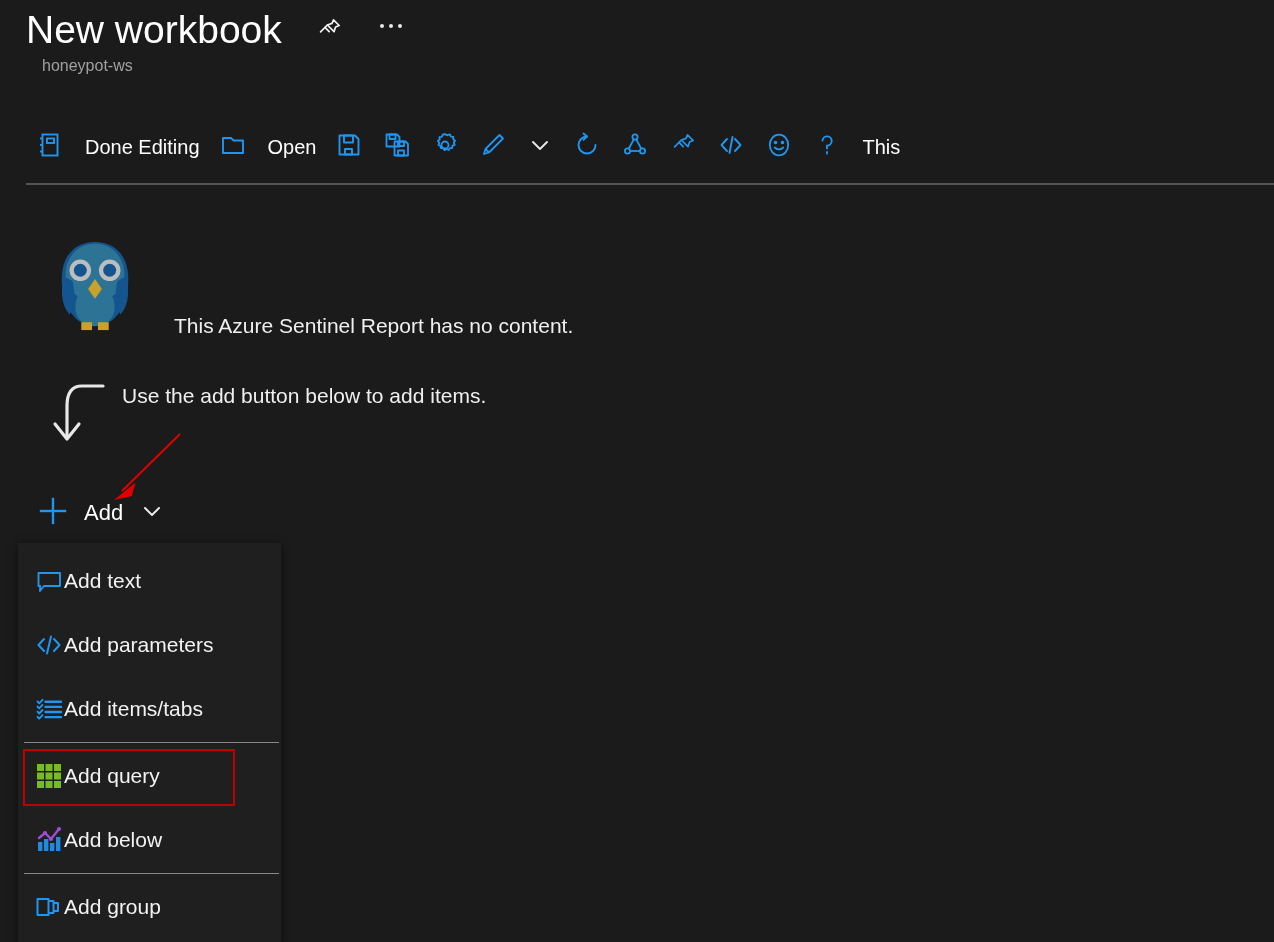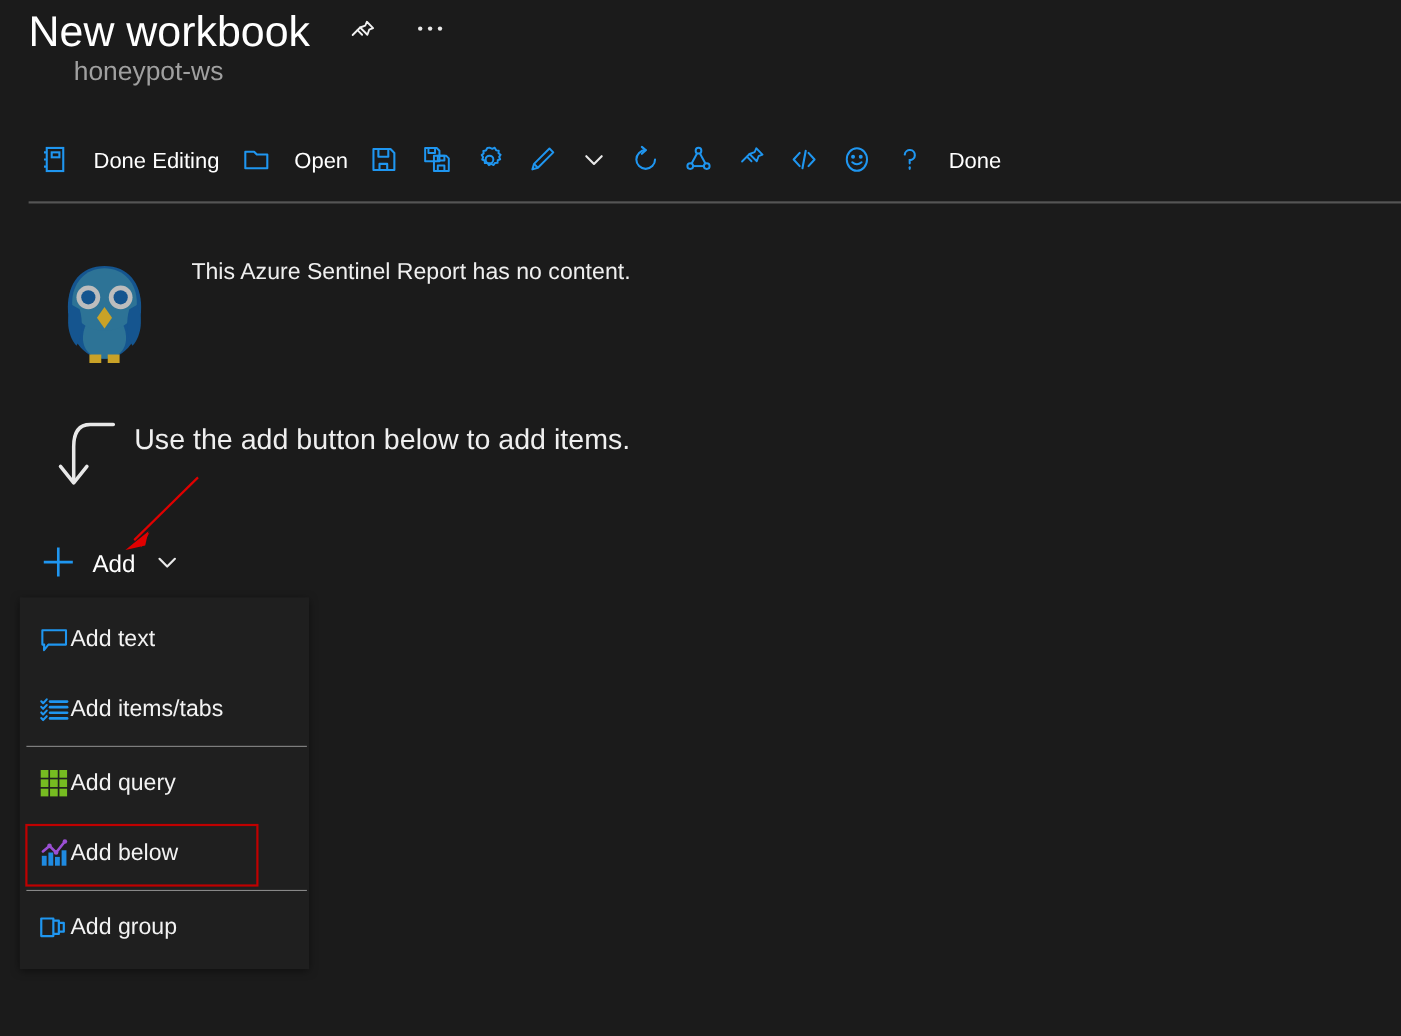--- a/index.html
+++ b/index.html
@@ -33,27 +33,26 @@
     letter-spacing: 0px;
     white-space: nowrap;
   }
   .title-icon { width: 30px; height: 30px; display: block; }
   .ellipsis-btn {
     display: flex; align-items: center; gap: 5px;
     padding: 6px 4px 14px 4px;
   }
   .ellipsis-dot { width: 4px; height: 4px; border-radius: 50%; background: #e8e8e8; display:block;}
   .subtitle {
-    padding-left: 27px;
-    font-size: 24px;
+    padding-left: 42px;
+    font-size: 16px;
     color: #a0a0a0;
     line-height: 24px;
     margin-top: 0px;
     font-weight: 400;
-    margin-left: 40px;
   }
 
   
   .toolbar {
     position: absolute;
     left: 26px; top: 118px;
     display: flex;
     align-items: center;
     height: 58px;
     white-space: nowrap;
@@ -78,37 +77,37 @@
     left: 26px; top: 183px;
     width: 1248px; height: 2px;
     background: #555555;
   }
 
   
   .empty-row {
     position: absolute;
     left: 46px; top: 236px;
     display: flex;
-    align-items: flex-start;
+    align-items: flex-end;
     gap: 30px;
   }
   .empty-text {
     font-size: 21px;
     color: #efefef;
     font-weight: 400;
   }
   .hint-row {
     position: absolute;
     left: 46px; top: 378px;
     display: flex;
     align-items: flex-start;
     gap: 14px;
   }
   .hint-text {
-    font-size: 26px;
+    font-size: 21px;
     color: #efefef;
     font-weight: 400;
     padding-top: 6px;
   }
 
   
   .add-button {
     position: absolute;
     left: 30px; top: 490px;
     display: flex;
@@ -347,21 +346,21 @@
 
     <div class="tb-item">
       <span class="tb-icon">
         <svg width="30" height="30" viewBox="0 0 30 30">
           <g fill="none" stroke="#1f96f0" stroke-width="1.9" stroke-linecap="round">
             <path d="M10.5 10.5 A4.6 4.6 0 1 1 15 15.6 L15 18.5"></path>
             <line x1="15" y1="22" x2="15" y2="23.5"></line>
           </g>
         </svg>
       </span>
-      <span class="tb-label">Done</span>
+      <span class="tb-label">This</span>
     </div>
 
   </div>
 
   <div class="toolbar-divider"></div>
 
   <div class="empty-row">
     <span>
       <svg width="98" height="98" viewBox="0 0 100 100">
 
@@ -421,20 +420,32 @@
 
     <div class="menu-item">
       <span class="menu-icon">
         <svg width="30" height="30" viewBox="0 0 30 30">
           <path d="M4.5 7 L26 7 L26 20 L10 20 L6 25 L6.2 20 L4.5 20 Z" fill="none" stroke="#1f96f0" stroke-width="1.9" stroke-linejoin="round"></path>
         </svg>
       </span>
       <span class="menu-label">Add text</span>
     </div>
 
+    <div class="menu-item">
+      <span class="menu-icon">
+        <svg width="30" height="30" viewBox="0 0 30 30">
+          <g fill="none" stroke="#1f96f0" stroke-width="2" stroke-linecap="round" stroke-linejoin="round">
+            <polyline points="10,9 4.5,15 10,21"></polyline>
+            <polyline points="20,9 25.5,15 20,21"></polyline>
+            <line x1="17" y1="6.5" x2="13" y2="23.5"></line>
+          </g>
+        </svg>
+      </span>
+      <span class="menu-label">Add parameters</span>
+    </div>
 
     <div class="menu-item">
       <span class="menu-icon">
         <svg width="30" height="30" viewBox="0 0 30 30">
           <g stroke="#1f96f0" stroke-width="1.9" fill="none" stroke-linecap="round" stroke-linejoin="round">
             <polyline points="3.5,7.5 5.2,9.3 8.5,5.8"></polyline>
             <polyline points="3.5,12.6 5.2,14.4 8.5,10.9"></polyline>
             <polyline points="3.5,17.7 5.2,19.5 8.5,16.0"></polyline>
             <polyline points="3.5,22.8 5.2,24.6 8.5,21.1"></polyline>
           </g>

